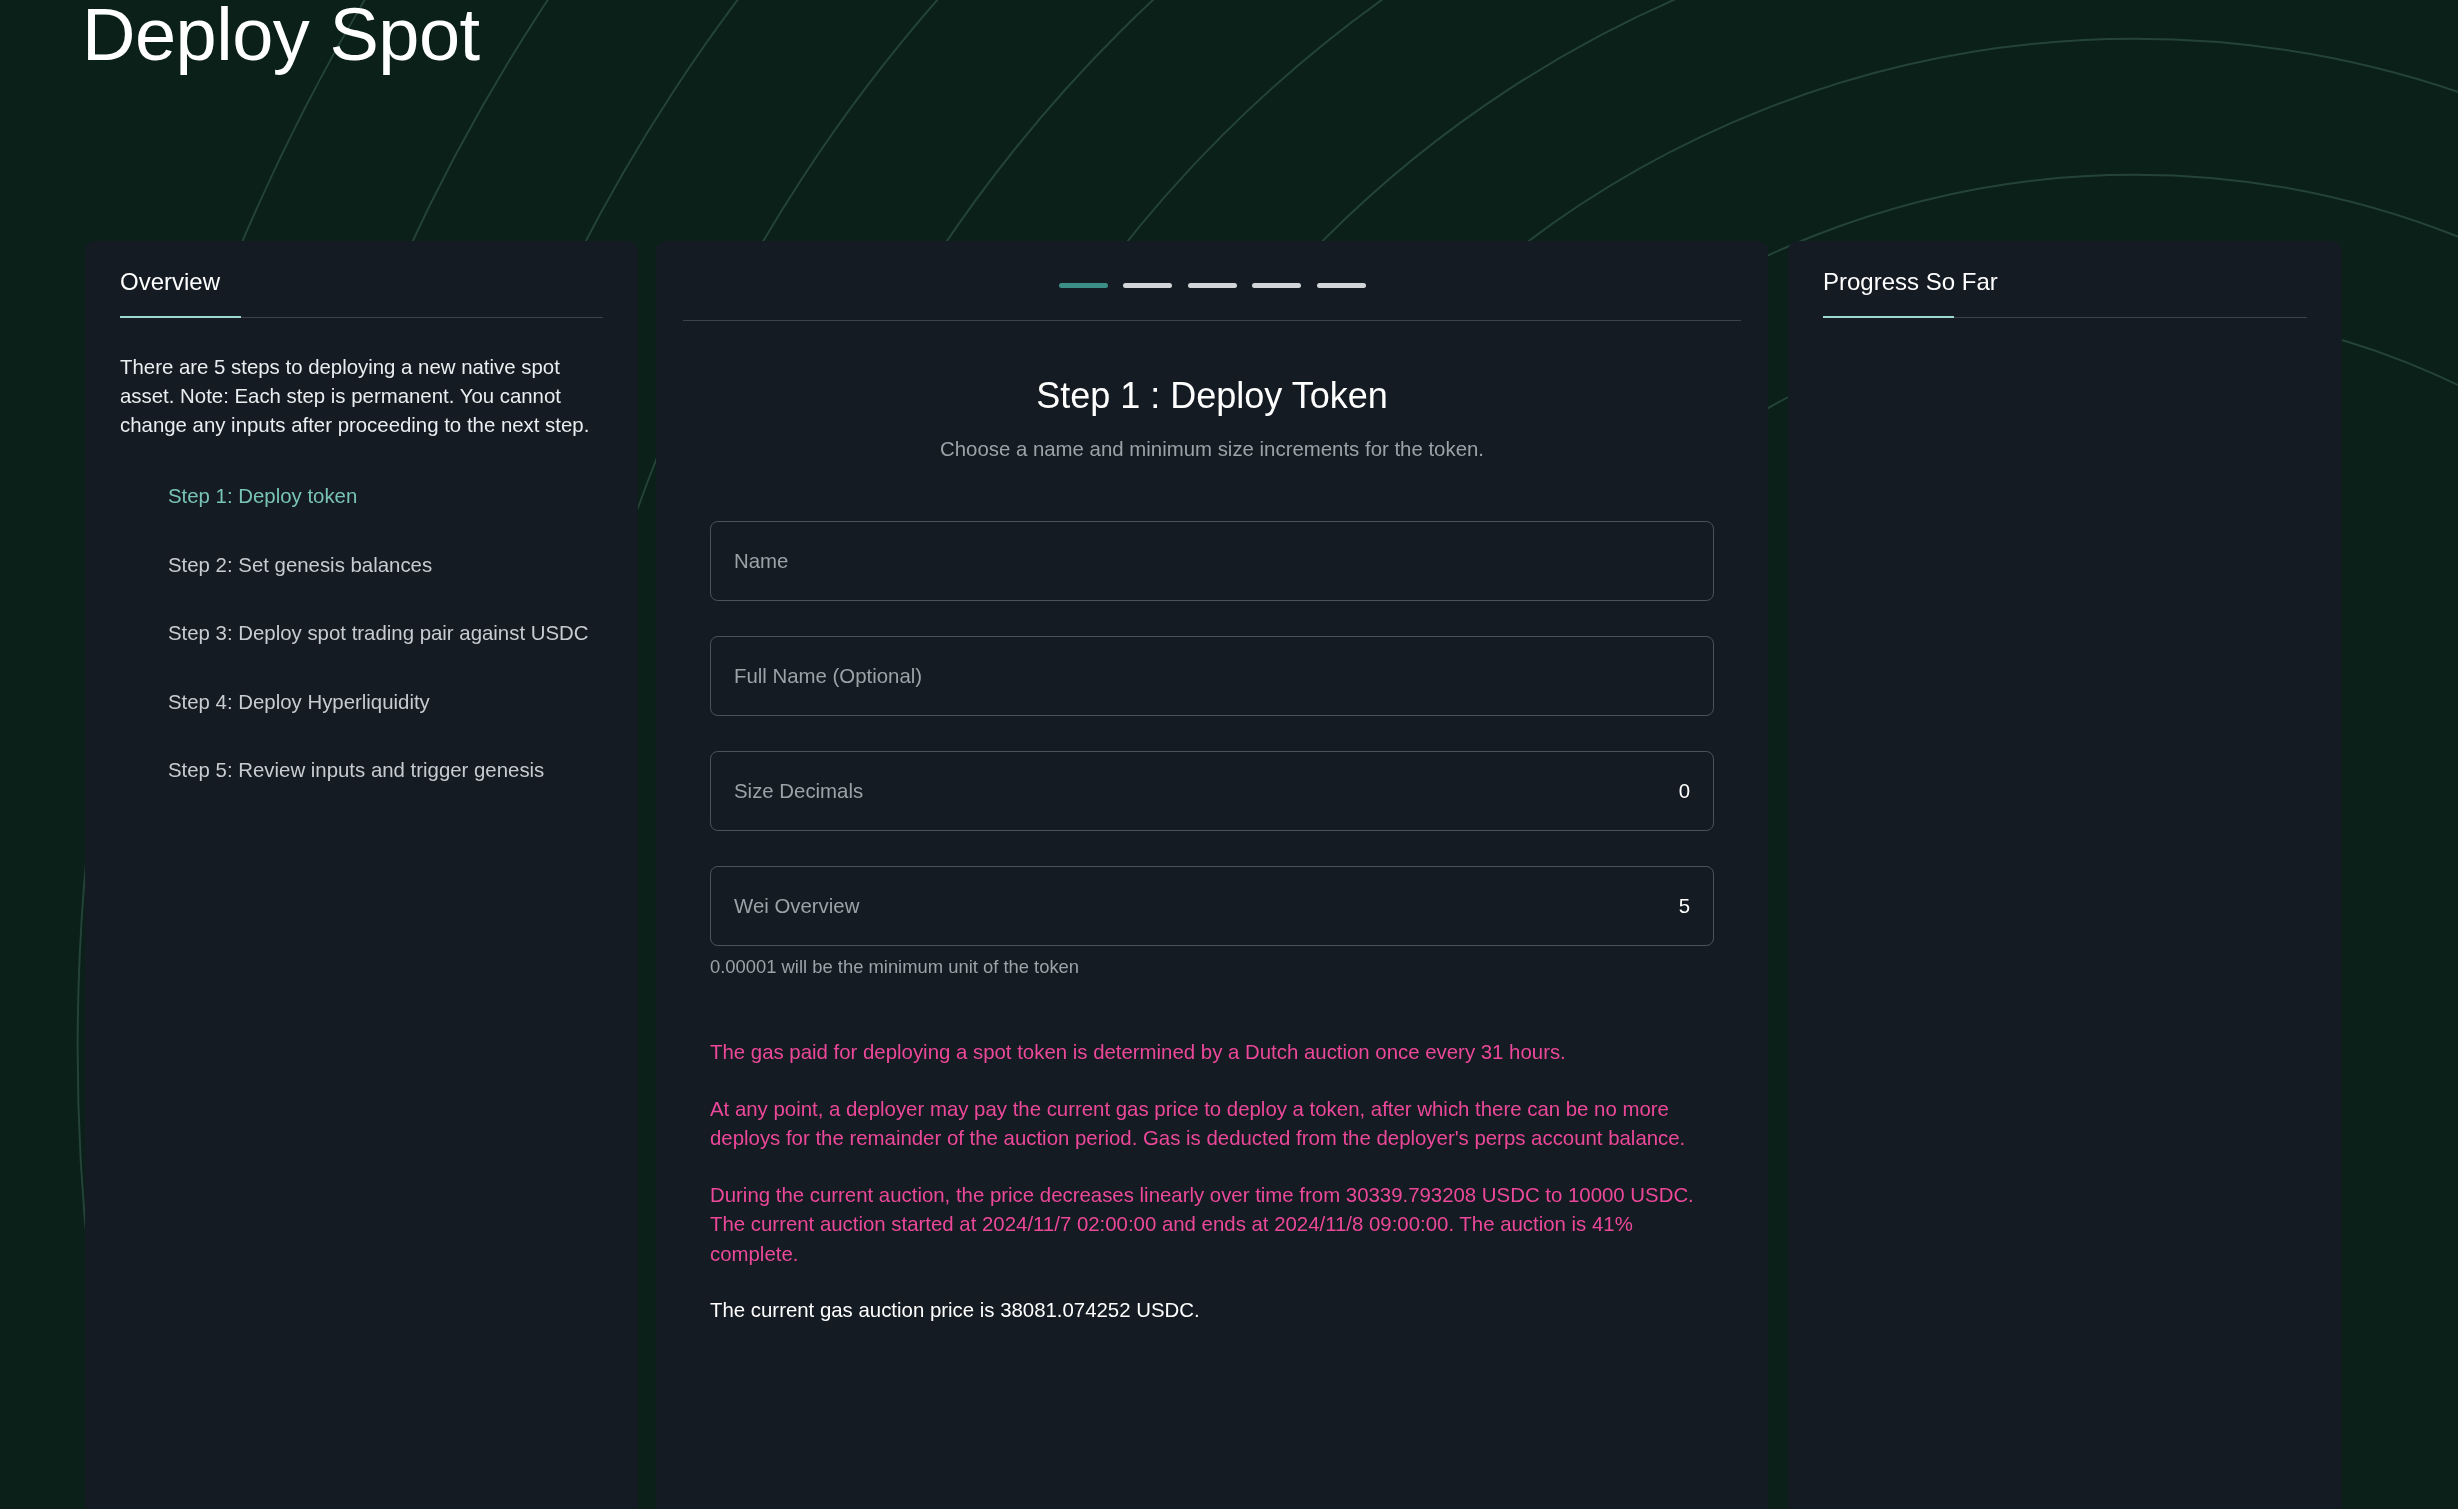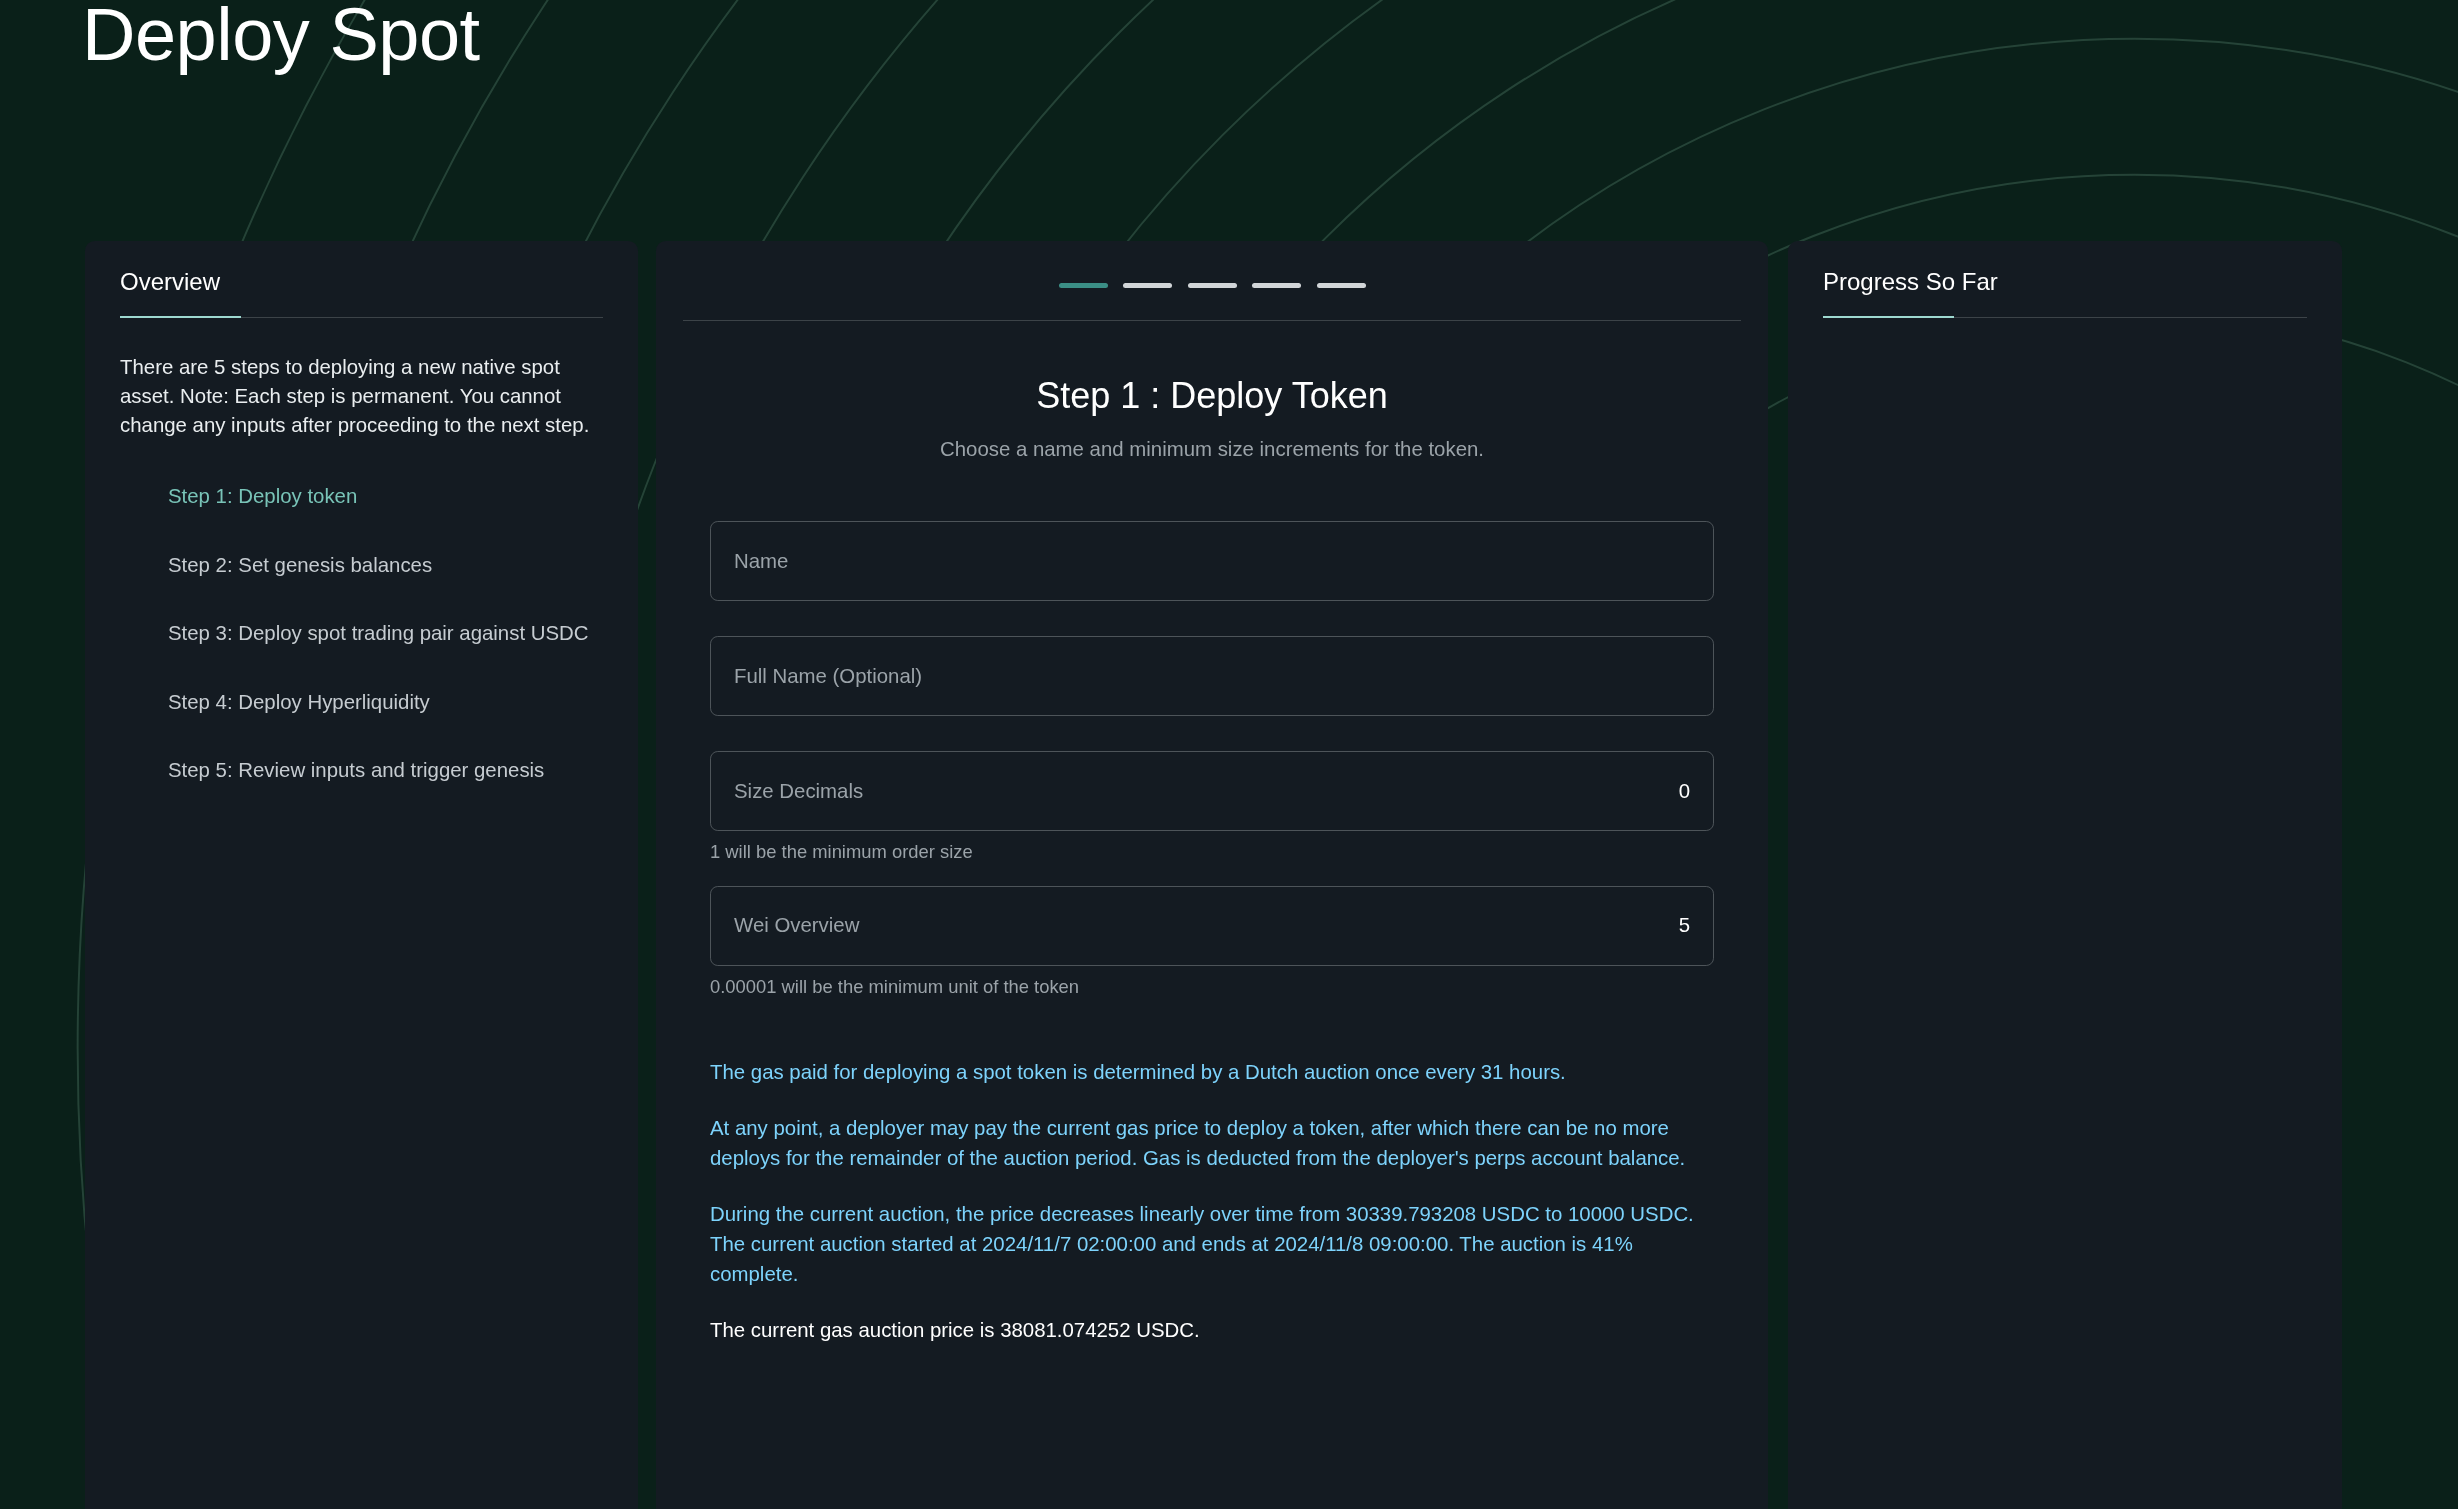--- a/index.html
+++ b/index.html
@@ -210,21 +210,21 @@
   }
 
   .field-gap { margin-top: 23px; }
 
   
   .auction { margin-top: 60px; }
 
   .auction p {
     font-size: 20.4px;
     line-height: 1.45;
-    color: #7dd3fc;
+    color: #ec4899;
     margin-bottom: 27px;
   }
 
   .auction p.strong {
     color: #ffffff;
     margin-bottom: 0;
   }
 </style>
 </head>
 <body>
@@ -294,21 +294,20 @@
 
         <div class="field">
           <span class="field-label">Full Name (Optional)</span>
           <span class="field-value"></span>
         </div>
 
         <div class="field">
           <span class="field-label">Size Decimals</span>
           <span class="field-value">0</span>
         </div>
-        <div class="field-hint">1 will be the minimum order size</div>
 
         <div class="field field-gap">
           <span class="field-label">Wei Overview</span>
           <span class="field-value">5</span>
         </div>
         <div class="field-hint">0.00001 will be the minimum unit of the token</div>
 
       </div>
 
       <div class="auction">

